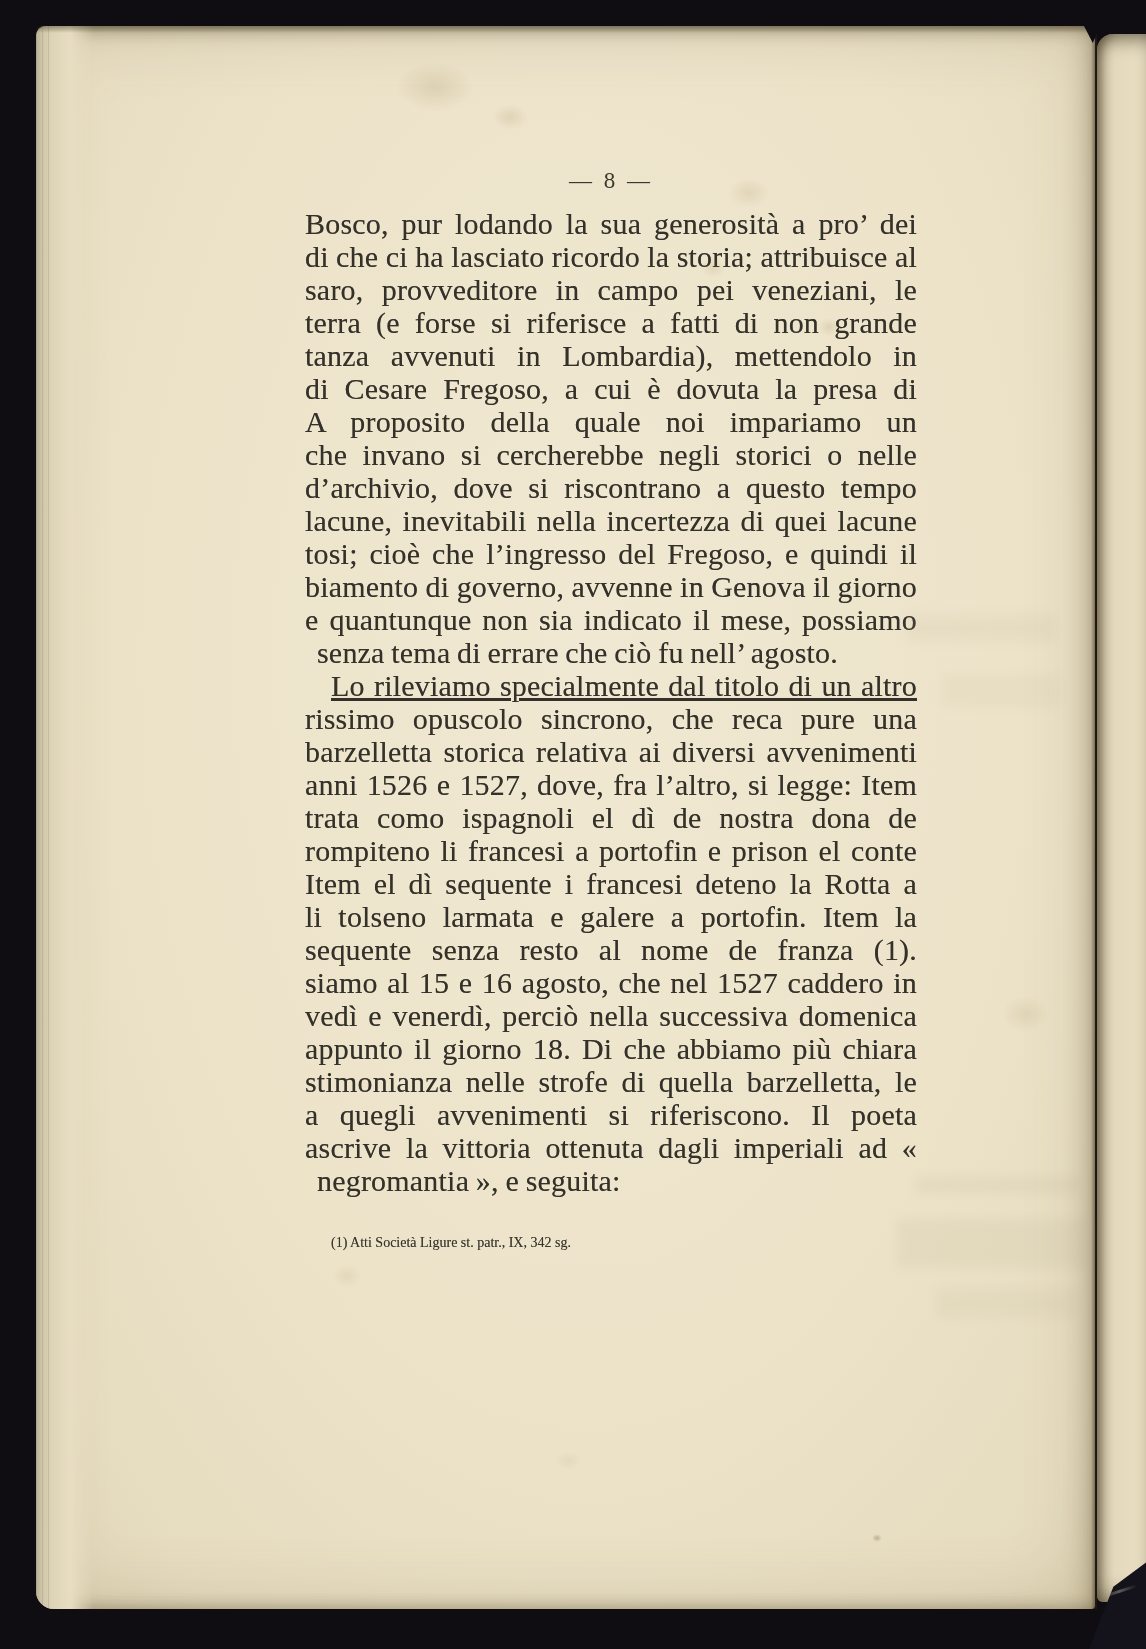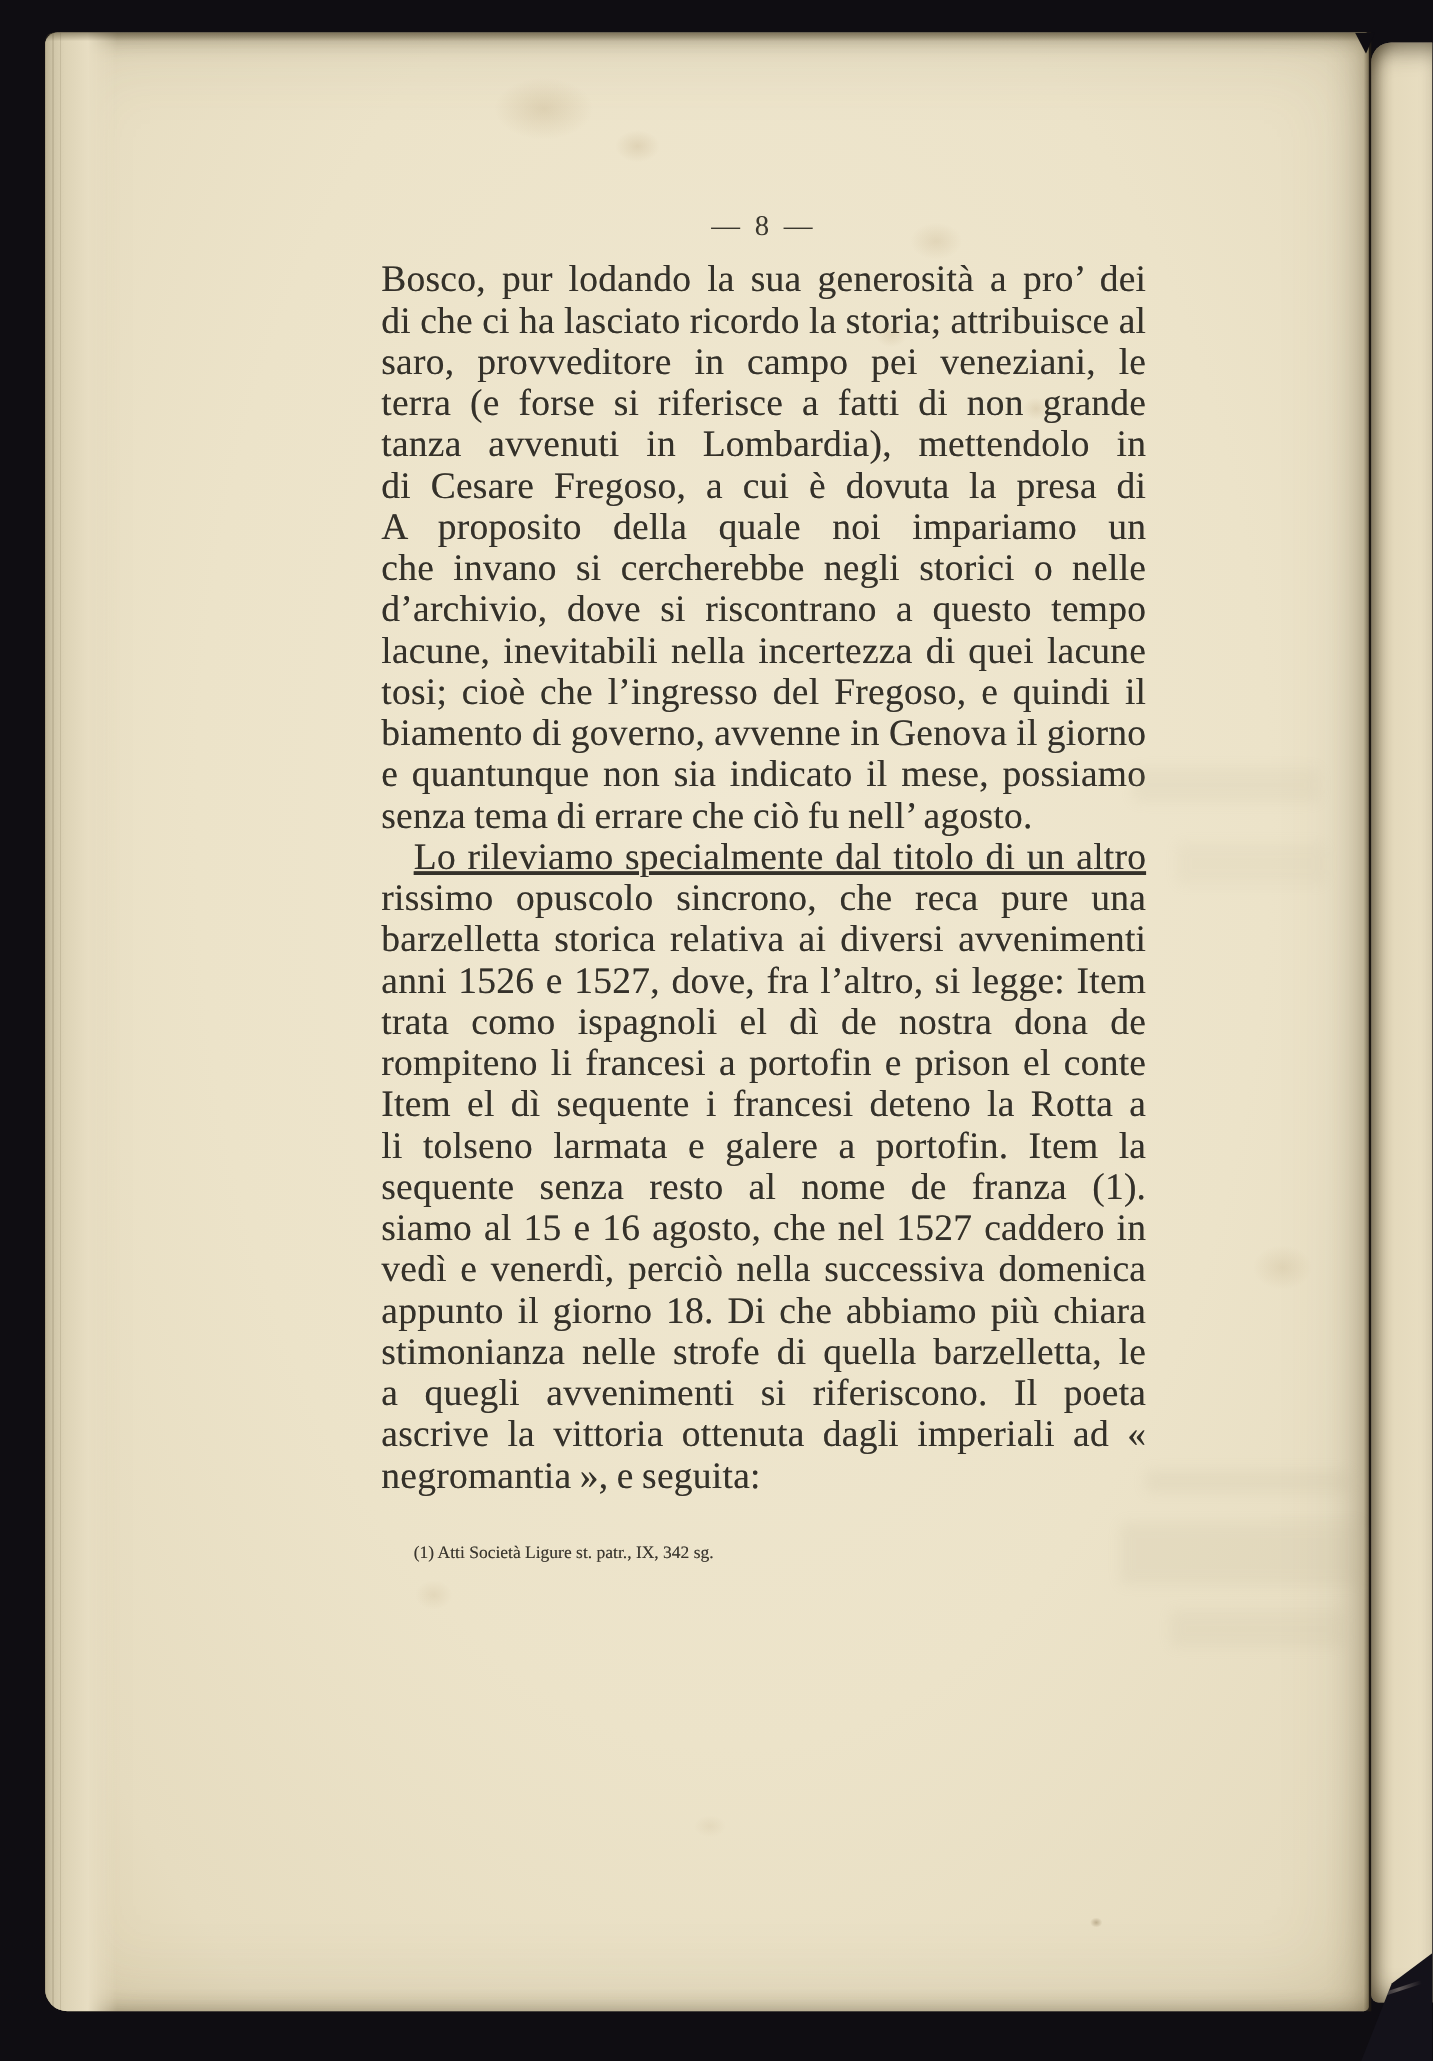--- a/index.html
+++ b/index.html
@@ -46,21 +46,21 @@
     text-align:center;font-size:23px;line-height:26px;
     letter-spacing:3px;color:#3b382f;
   }
   .text-block{
     position:absolute;left:269px;top:181px;width:612px;
     font-size:30px;line-height:33px;color:var(--ink);
     word-spacing:-1px;letter-spacing:0.2px;
     text-shadow:0 0 0.5px rgba(52,49,42,0.55);
   }
   .line{text-align:justify;text-align-last:justify;height:33px;overflow:hidden;}
-  .line.nj{text-align-last:left;}
+  .line.nj{text-align-last:left;margin-left:12px;}
   .line.ind{text-indent:26px;text-decoration:underline;}
   .it{}
   .footnote{
     position:absolute;left:269px;top:1204px;width:612px;
     padding-left:26px;box-sizing:border-box;
     font-size:14px;line-height:25px;color:#3a362e;
     text-shadow:0 0 0.5px rgba(52,49,42,0.5);
   }
   
   .gutter{

